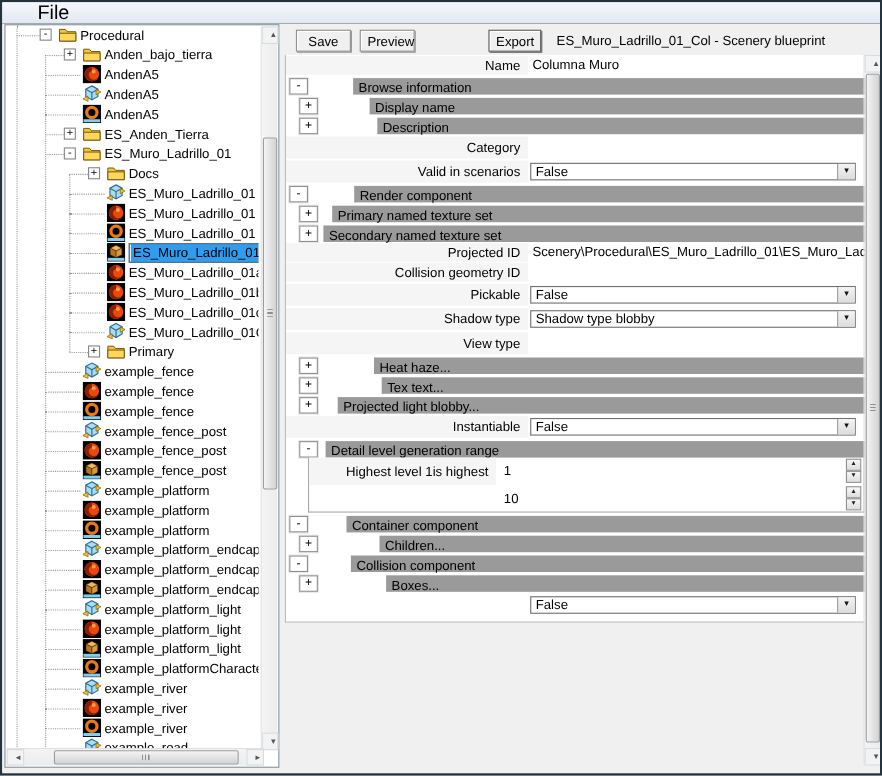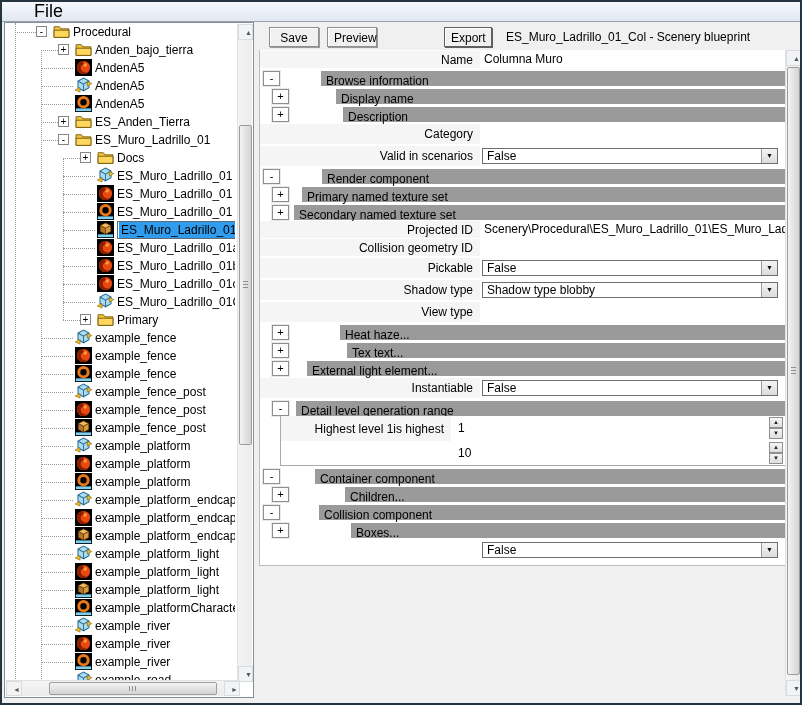--- a/index.html
+++ b/index.html
@@ -464,21 +464,21 @@
           <div class="g-header">
             <button class="g-pm" style="left: 12px;">+</button>
             <div class="g-bar" style="left: 80px;"><span class="hlabel">Heat haze...</span></div>
           </div>
           <div class="g-header">
             <button class="g-pm" style="left: 12px;">+</button>
             <div class="g-bar" style="left: 87px;"><span class="hlabel">Tex text...</span></div>
           </div>
           <div class="g-header">
             <button class="g-pm" style="left: 12px;">+</button>
-            <div class="g-bar" style="left: 47px;"><span class="hlabel">External light element...</span></div>
+            <div class="g-bar" style="left: 47px;"><span class="hlabel">Projected light blobby...</span></div>
           </div>
           <div class="g-field row-combo">
             <div class="flabel">Instantiable</div>
             <div class="combo">
               <span class="cval">False</span>
               <span class="cbtn">▼</span>
             </div>
           </div>
           <div class="g-header">
             <button class="g-pm" style="left: 12px;">-</button>

